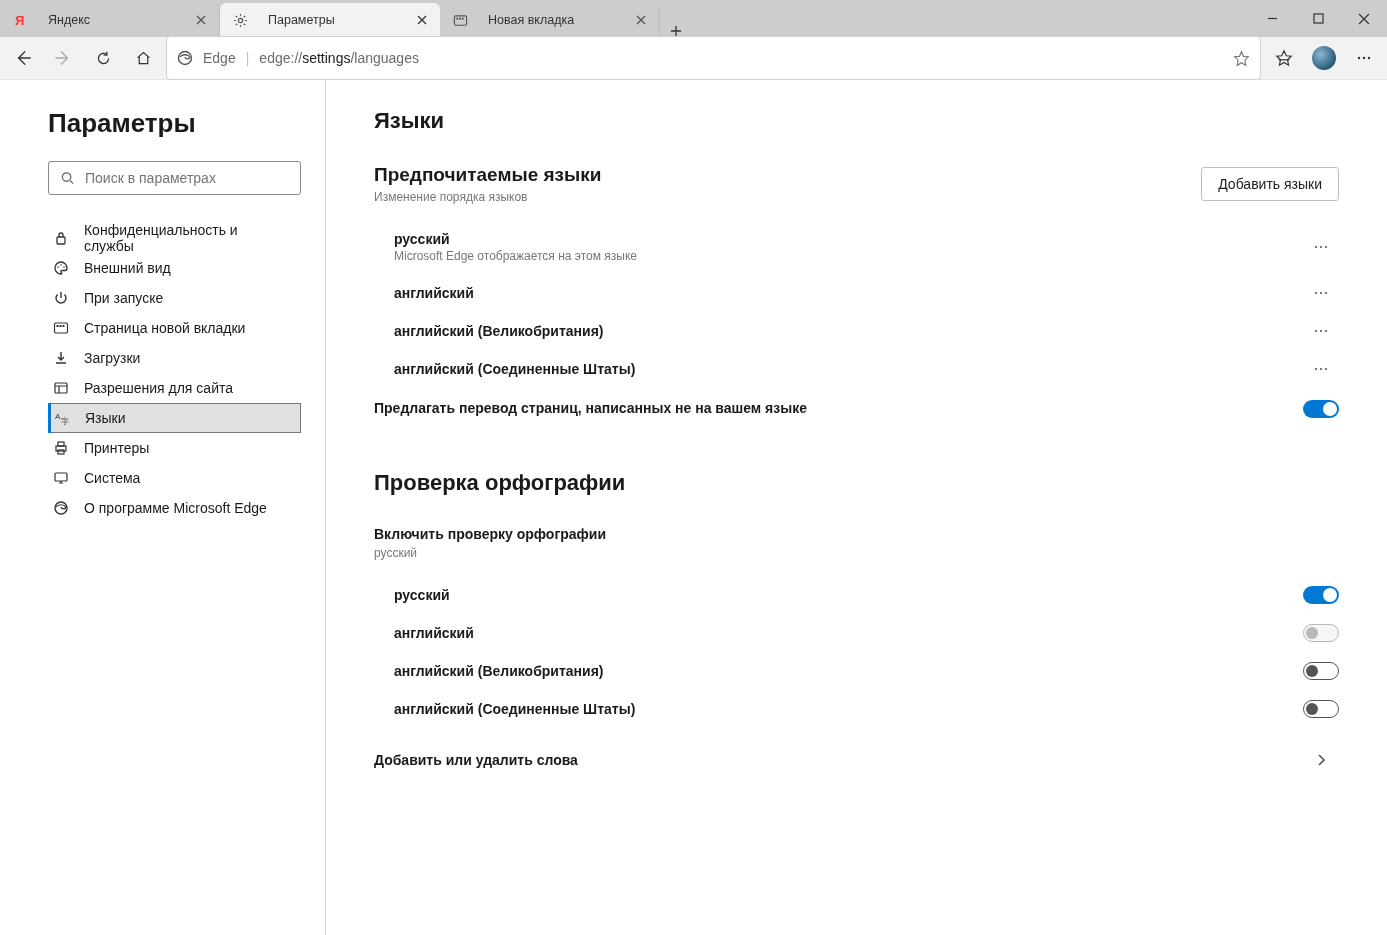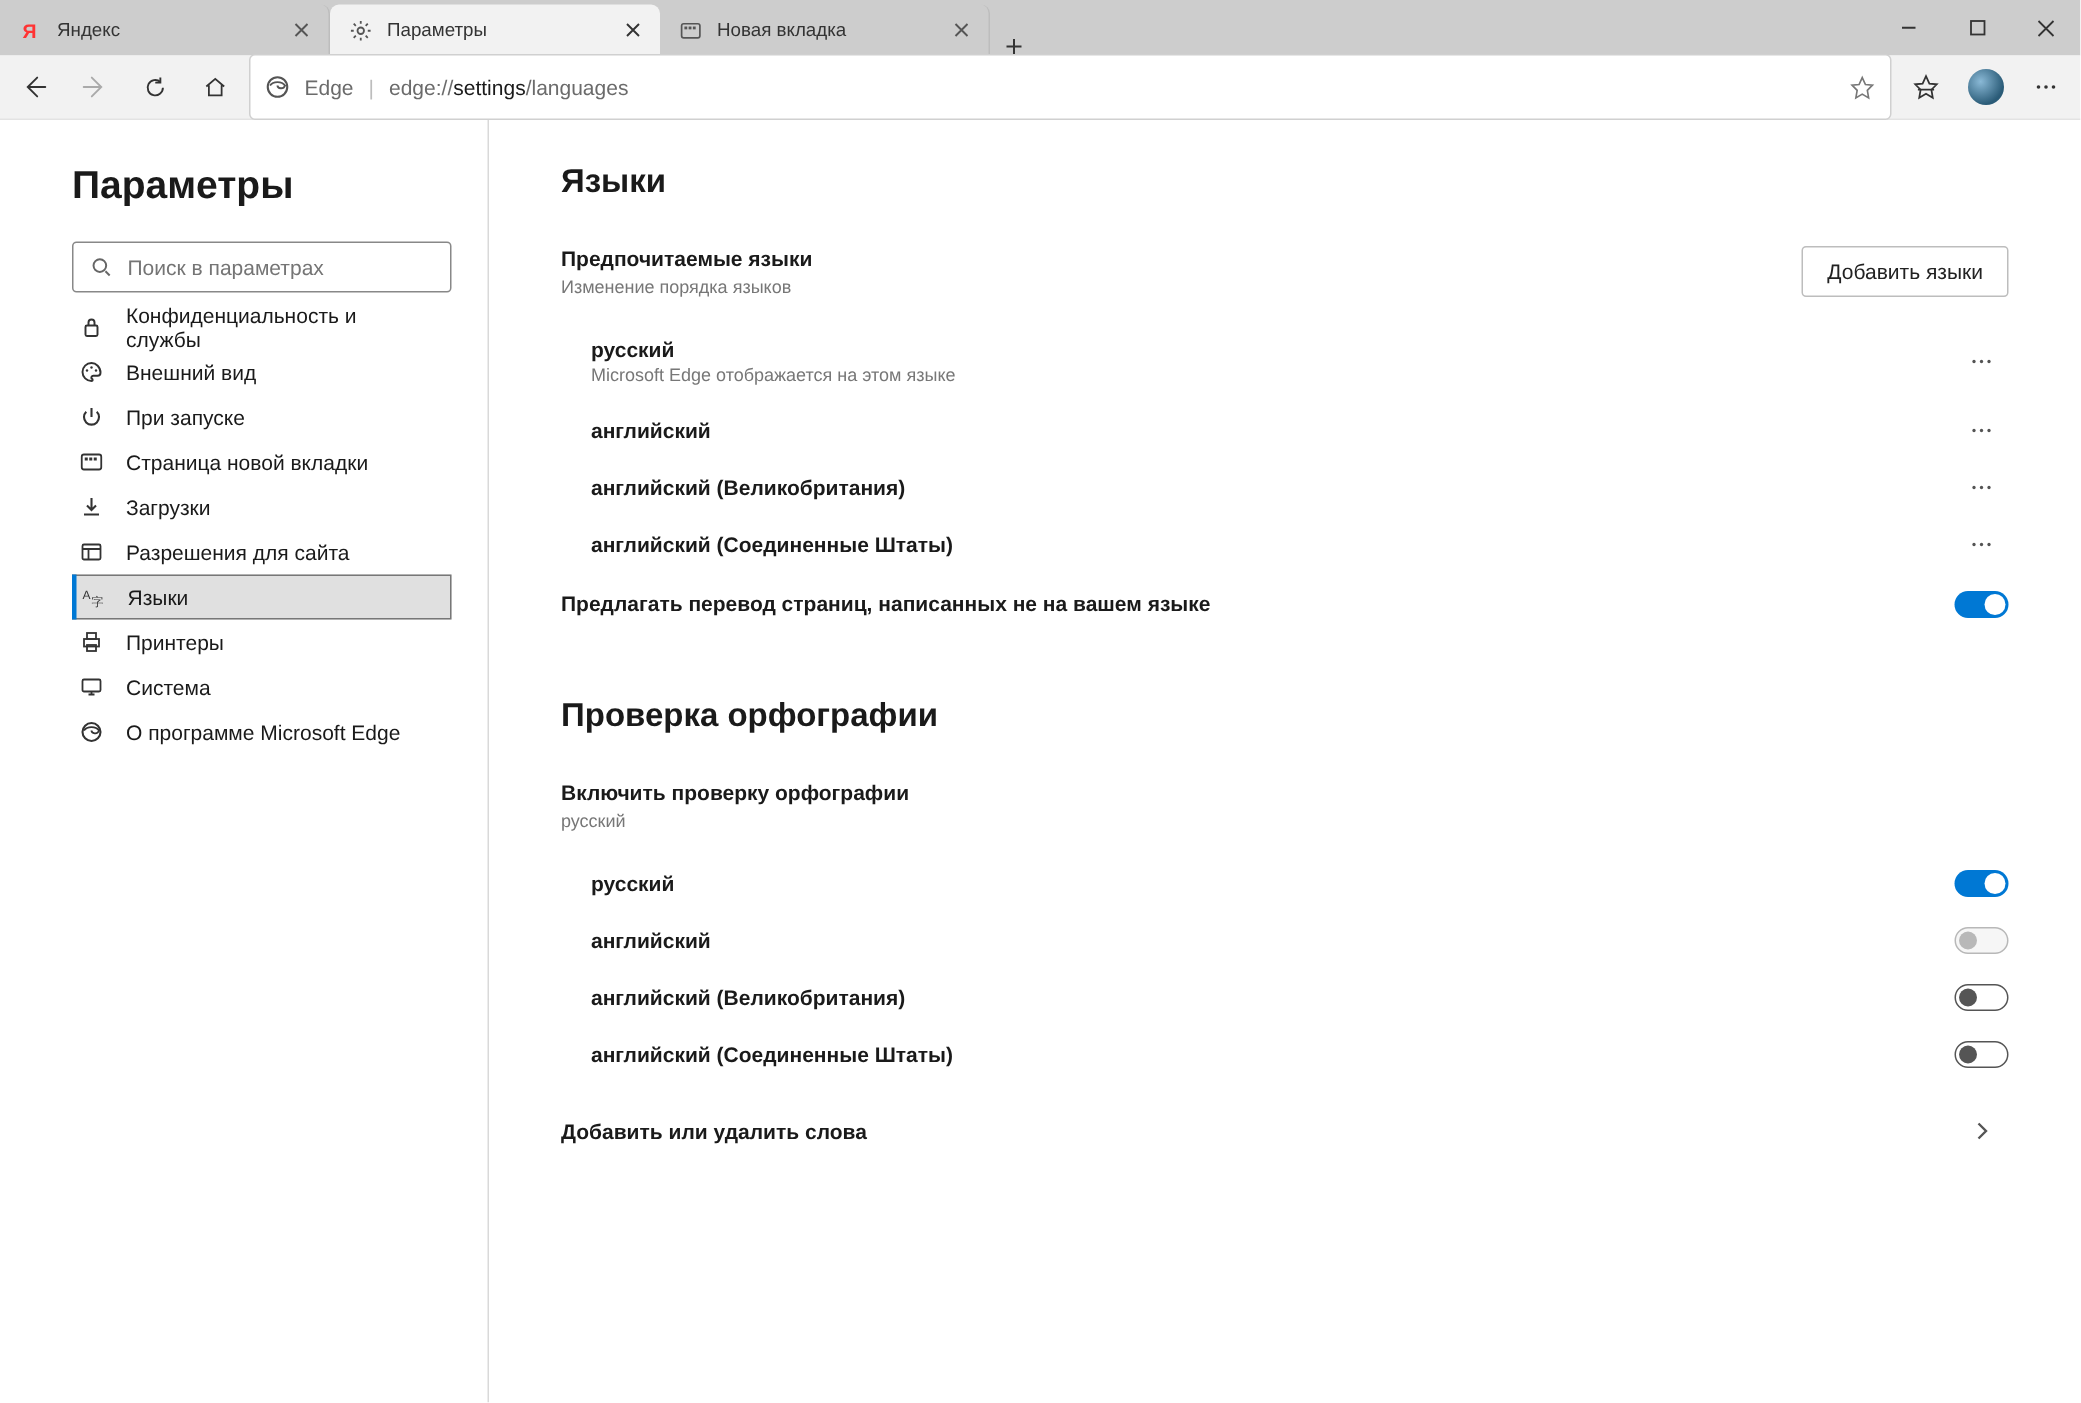--- a/index.html
+++ b/index.html
@@ -29,21 +29,21 @@
     align-items: center;
     gap: 10px;
     font-size: 12.5px;
     color: #333;
     min-width: 220px;
     max-width: 234px;
     border-top-left-radius: 6px;
     border-top-right-radius: 6px;
   }
   .tab .tab-icon { width: 16px; height: 16px; display:flex; align-items:center; justify-content:center; }
-  .tab .tab-label { flex: 1; white-space: nowrap; overflow: hidden; text-overflow: ellipsis; }
+  .tab .tab-label { flex: 1; white-space: nowrap; overflow: hidden; text-overflow: ellipsis; margin-left: 10px; }
   .tab .tab-close { width: 16px; height: 16px; display:flex; align-items:center; justify-content:center; color:#555; }
   .tab.inactive { background: transparent; border-right: 1px solid #bdbdbd; }
   .tab.active { background: #f2f2f2; }
   .newtab-btn {
     width: 32px; display:flex; align-items:center; justify-content:center; color:#333;
   }
   .win-controls { display:flex; }
   .win-btn { width:46px; display:flex; align-items:center; justify-content:center; color:#333; }
 
   
@@ -96,21 +96,21 @@
     padding: 28px 24px 0 48px;
   }
   .sidebar-title {
     font-size: 26px;
     font-weight: 600;
     margin-bottom: 22px;
     font-family: "Segoe UI Semibold","Segoe UI",Arial;
   }
   .search-wrap {
     position:relative;
-    margin-bottom: 8px;
+    margin-bottom: 28px;
     text-decoration: underline;
   }
   .search-wrap svg { position:absolute; left:12px; top:50%; transform:translateY(-50%); }
   .search-input {
     width:100%;
     height:34px;
     border:1px solid #888;
     border-radius:3px;
     padding: 0 10px 0 36px;
     font-size:14px;
@@ -154,21 +154,21 @@
   .section-h {
     font-size: 22px;
     font-weight: 600;
     margin-bottom: 30px;
     font-family: "Segoe UI Semibold","Segoe UI",Arial;
   }
   .row-header {
     display:flex; align-items:center; justify-content:space-between;
     margin-bottom: 6px;
   }
-  .row-header .rh-title { font-size:14px; font-weight:600; }
+  .row-header .rh-title { font-size:19px; font-weight:600; }
   .row-header .rh-sub { font-size:12px; color:#777; margin-top:4px; }
   .btn-outline {
     height: 34px;
     padding: 0 16px;
     border:1px solid #bdbdbd;
     border-radius:3px;
     background:#fff;
     font-size:14px;
     color:#222;
     cursor:pointer;

